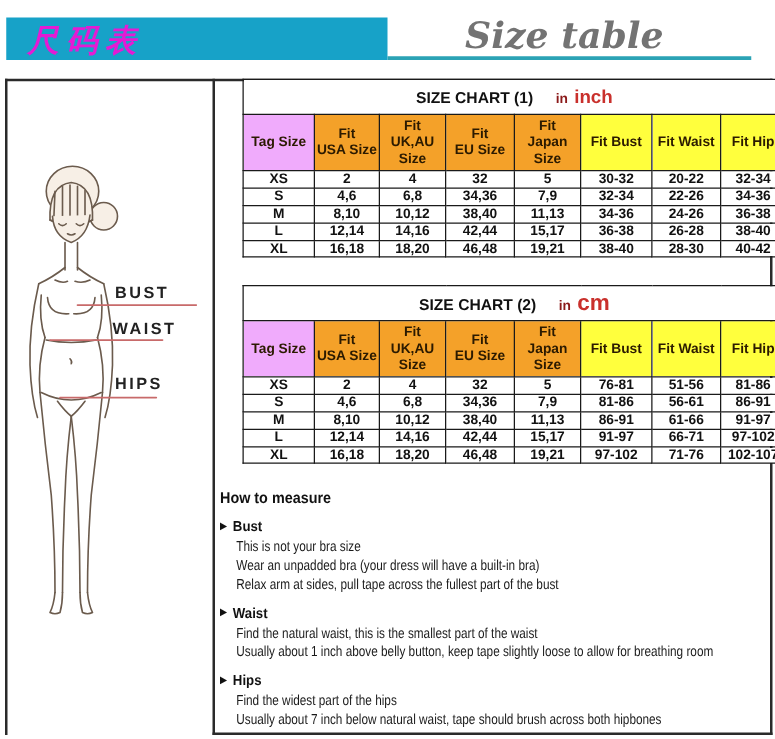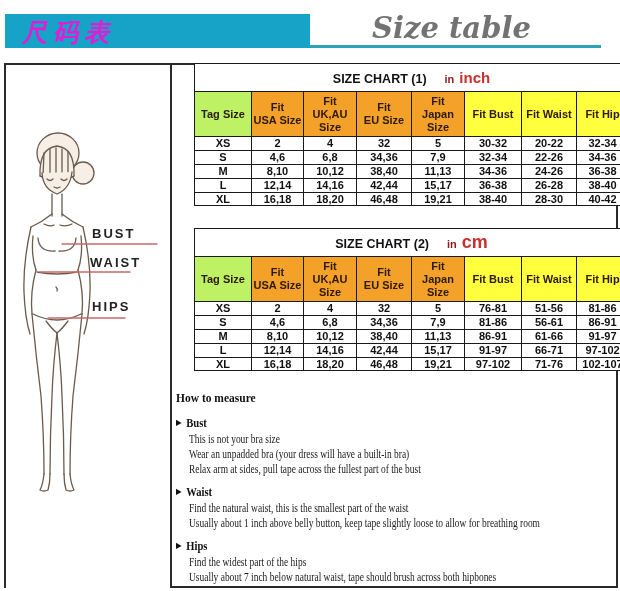--- a/index.html
+++ b/index.html
@@ -33,27 +33,27 @@
        table-layout:fixed;border:1px solid #fca5a5;}
   #table1{top:63px;} #table2{top:228px;}
   .size-table th,.size-table td{border:1.5px solid #1a1a1a;padding:0;text-align:center;
        vertical-align:middle;overflow:hidden;}
   .title-cell{height:27px;background:#fff;font-size:12.5px;font-weight:bold;color:#111;}
   .title-cell .uprefix{color:#8B1A1A;font-size:11px;font-weight:bold;margin-left:18px;}
   .title-cell .unit{color:#C9302C;font-weight:bold;font-size:15px;margin-left:5px;}
   #table2 .title-cell .unit{font-size:18px;}
   .size-table thead.cols th{height:44px;font-size:11px;font-weight:bold;color:#2b1a00;
        white-space:pre-line;line-height:13px;}
-  th.col-cyan{background:#bef264;color:#123;}
+  th.col-cyan{background:#f0abfc;color:#123;}
   th.col-orange{background:#F4A129;}
   th.col-yellow{background:#FFFF3D;color:#111;}
   .size-table tbody td{height:12.9px;font-size:11px;font-weight:600;color:#111;background:#fff;}
 
   
-  .howto{position:absolute;left:176px;top:391px;width:443px;font-family:Liberation Serif, serif;}
+  .howto{position:absolute;left:176px;top:391px;width:443px;}
   .howto-heading{font-size:12.5px;font-weight:600;color:#111;margin:0 0 7px 0;
       transform:scaleX(.92);transform-origin:left;}
   .ht-section{margin:0 0 5px 0;}
   .ht-head{white-space:nowrap;margin:0 0 1px 0;transform:scaleX(.92);transform-origin:left;}
   .bullet{font-size:8px;vertical-align:2px;margin-right:5px;color:#111;}
   .ht-title{font-size:11.5px;font-weight:600;color:#111;}
   .ht-lines{margin-left:13px;transform:scaleX(.82);transform-origin:left;}
   .ht-lines div{font-size:11.5px;line-height:15px;color:#1a1a1a;white-space:nowrap;}
 </style>
 </head>

